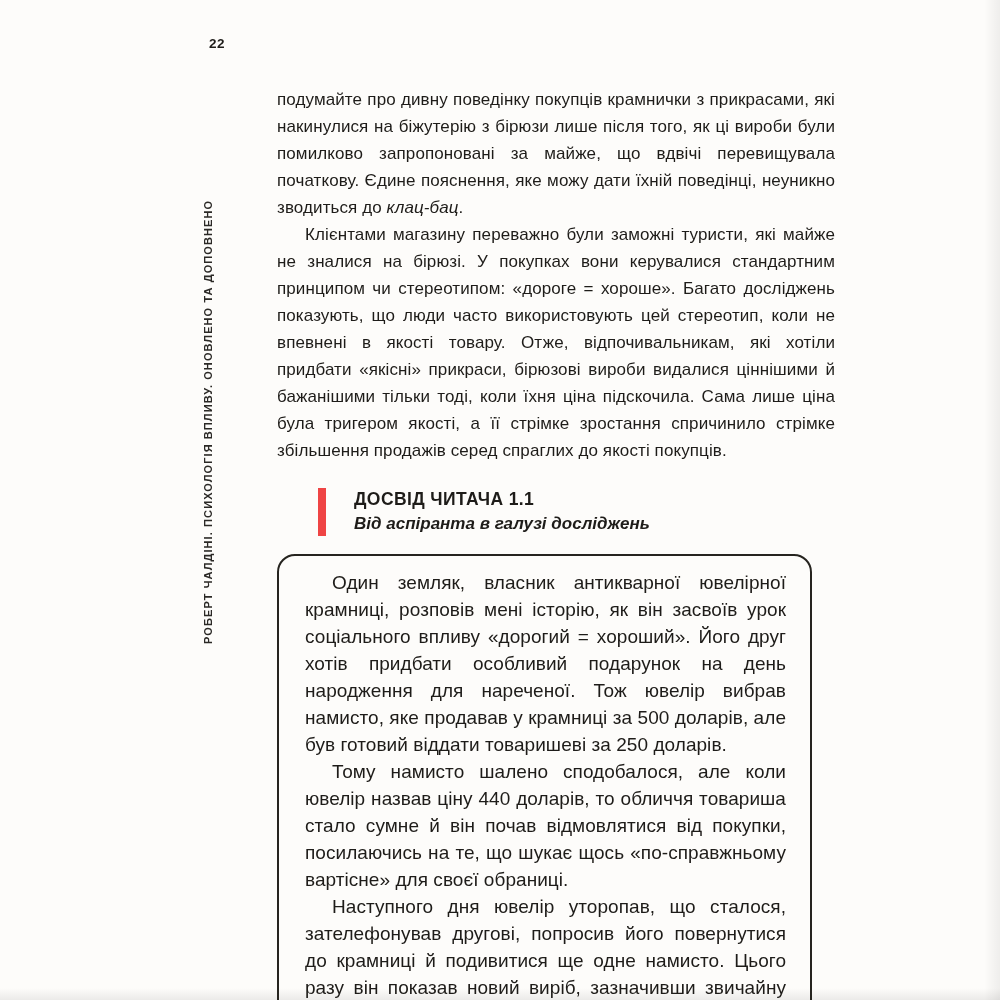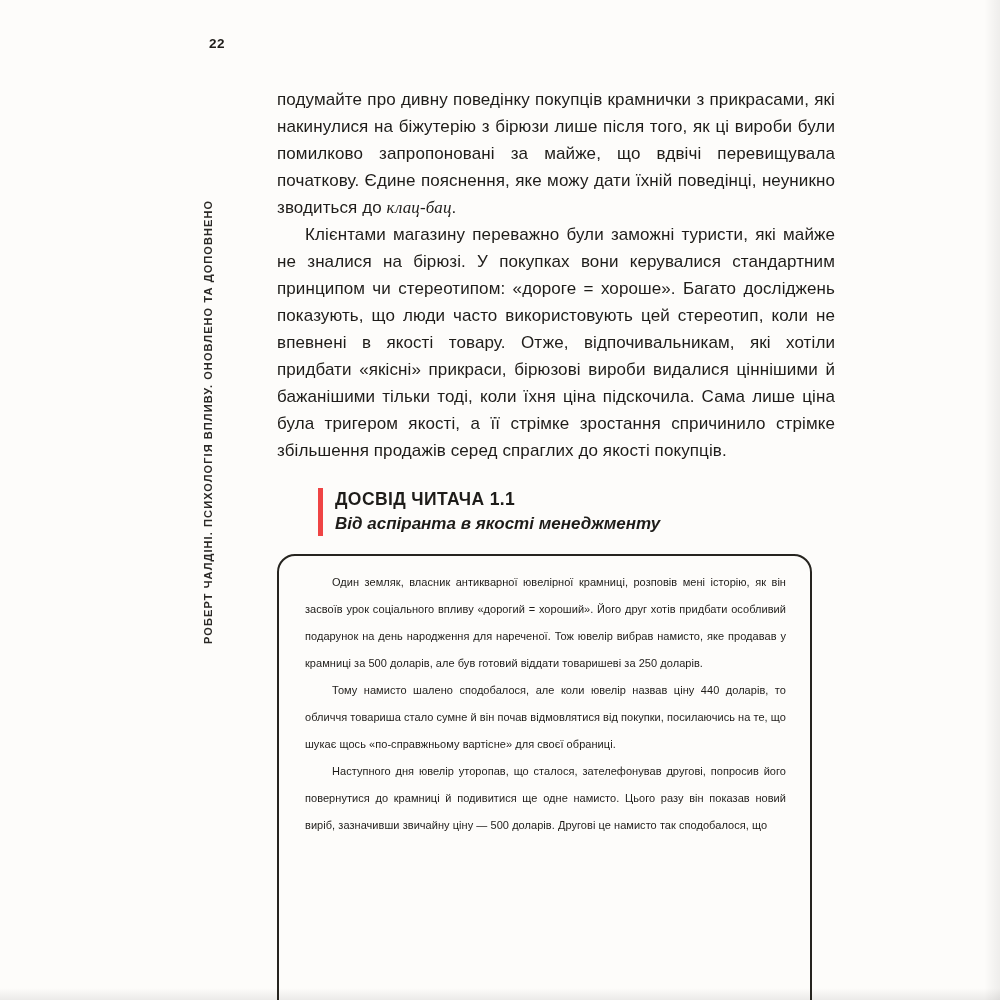--- a/index.html
+++ b/index.html
@@ -65,26 +65,26 @@
     width: 558px;
   }
 
   .body-p {
     font-size: 17px;
     line-height: 27px;
     text-align: justify;
     letter-spacing: 0.1px;
   }
   .body-p.indent { text-indent: 28px; }
-  .body-p em { font-style: italic; font-family: Liberation Serif, serif; }
+  .body-p em { font-style: italic; }
 
   .section-heading {
     margin: 24px 0 18px 41px;
-    border-left: 5px solid #ef4444;
-    padding-left: 12px;
+    border-left: 8px solid #ef4444;
+    padding-left: 28px;
   }
   .section-title {
     font-size: 17.5px;
     font-weight: bold;
     letter-spacing: 0.4px;
     line-height: 23px;
   }
   .section-subtitle {
     font-size: 17px;
     font-weight: bold;
@@ -94,21 +94,21 @@
 
   .reader-box {
     margin-top: 2px;
     width: 535px;
     height: 560px; 
     border: 2px solid #26241f;
     border-radius: 18px;
     padding: 13px 24px 20px 26px;
   }
   .box-p {
-    font-size: 11px;
+    font-size: 19px;
     line-height: 27px;
     text-align: justify;
     text-indent: 27px;
     letter-spacing: 0.05px;
   }
 </style>
 </head>
 <body>
 
 <div class="page">
@@ -118,21 +118,21 @@
   <div class="spine-title">РОБЕРТ ЧАЛДІНІ. ПСИХОЛОГІЯ ВПЛИВУ. ОНОВЛЕНО ТА ДОПОВНЕНО</div>
 
   <div class="content">
 
     <p class="body-p"><span>подумайте про дивну поведінку покупців крамнички з прикрасами, які накинулися на біжутерію з бірюзи лише після того, як ці вироби були помилково запропоновані за майже, що вдвічі перевищувала початкову. Єдине пояснення, яке можу дати їхній поведінці, неуникно зводиться до </span><em>клац-бац</em><span>.</span></p>
 
     <p class="body-p indent">Клієнтами магазину переважно були заможні туристи, які майже не зналися на бірюзі. У покупках вони керувалися стандартним принципом чи стереотипом: «дороге = хороше». Багато досліджень показують, що люди часто використовують цей стереотип, коли не впевнені в якості товару. Отже, відпочивальникам, які хотіли придбати «якісні» прикраси, бірюзові вироби видалися ціннішими й бажанішими тільки тоді, коли їхня ціна підскочила. Сама лише ціна була тригером якості, а її стрімке зростання спричинило стрімке збільшення продажів серед спраглих до якості покупців.</p>
 
     <div class="section-heading">
       <div class="section-title">ДОСВІД ЧИТАЧА 1.1</div>
-      <div class="section-subtitle">Від аспіранта в якості менеджменту</div>
+      <div class="section-subtitle">Від аспіранта в галузі досліджень</div>
     </div>
 
     <div class="reader-box">
       <p class="box-p">Один земляк, власник антикварної ювелірної крамниці, розповів мені історію, як він засвоїв урок соціального впливу «дорогий = хороший». Його друг хотів придбати особливий подарунок на день народження для нареченої. Тож ювелір вибрав намисто, яке продавав у крамниці за 500 доларів, але був готовий віддати товаришеві за 250 доларів.</p>
       <p class="box-p">Тому намисто шалено сподобалося, але коли ювелір назвав ціну 440 доларів, то обличчя товариша стало сумне й він почав відмовлятися від покупки, посилаючись на те, що шукає щось «по-справжньому вартісне» для своєї обраниці.</p>
       <p class="box-p">Наступного дня ювелір уторопав, що сталося, зателефонував другові, попросив його повернутися до крамниці й подивитися ще одне намисто. Цього разу він показав новий виріб, зазначивши звичайну ціну — 500 доларів. Другові це намисто так сподобалося, що</p>
     </div>
 
   </div>
 </div>

